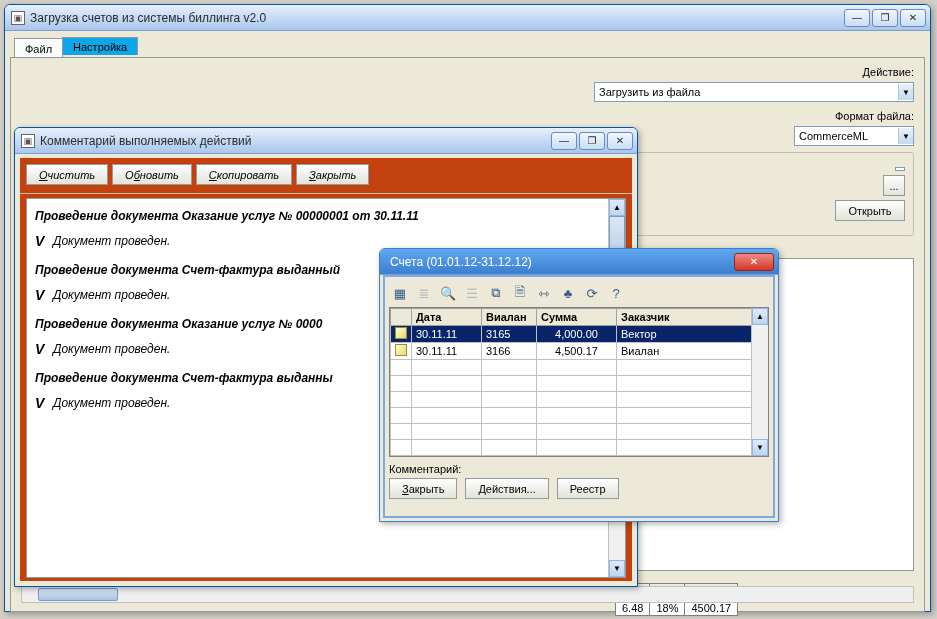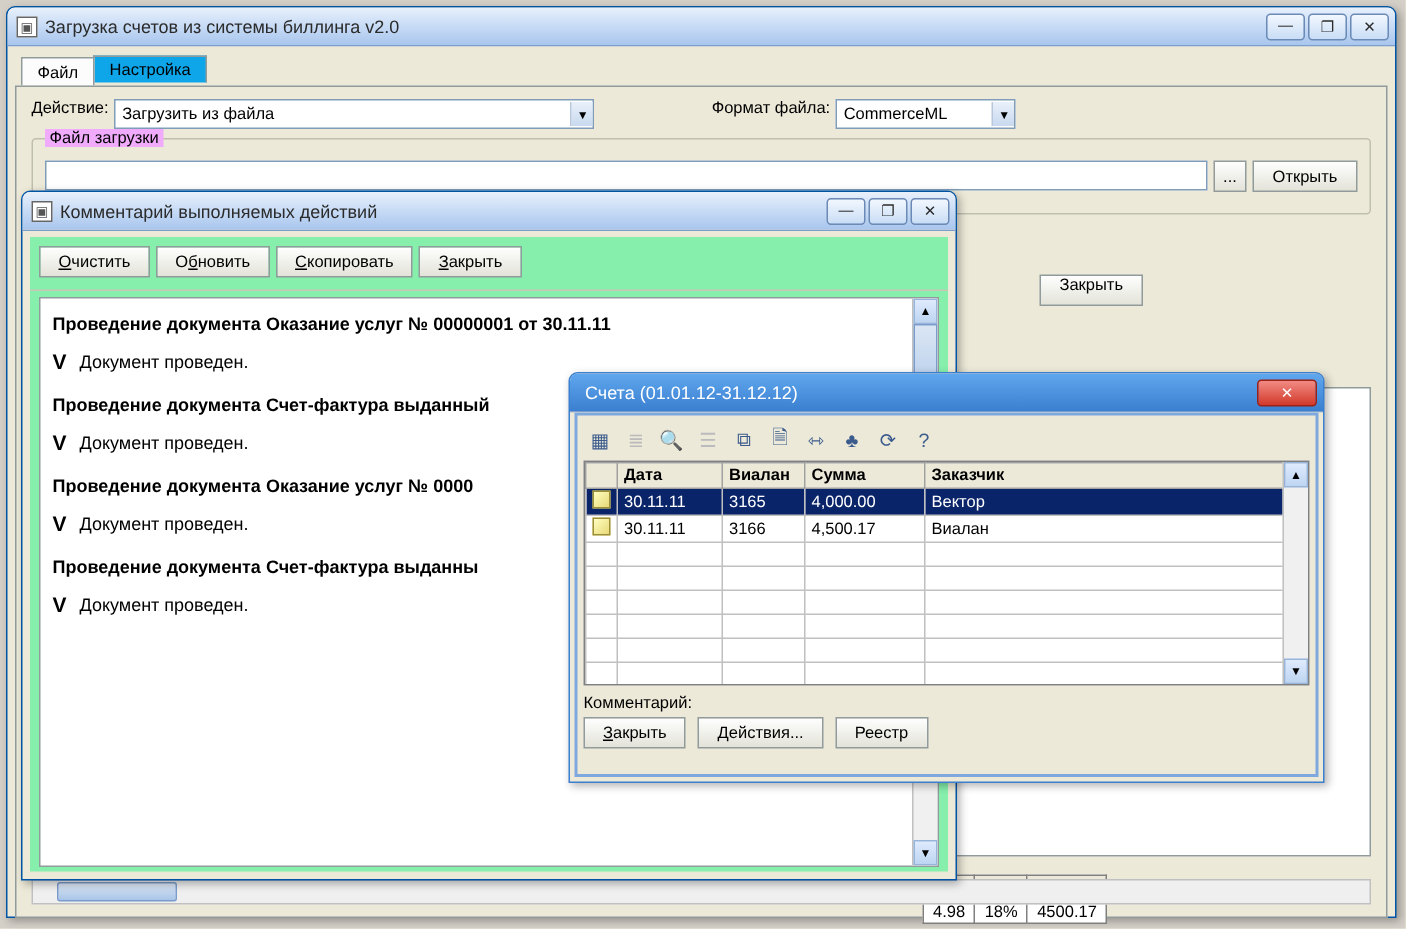--- a/index.html
+++ b/index.html
@@ -96,21 +96,21 @@
     top:1px;
     padding-top:4px;
   }
   .tabpanel {
     border:1px solid #919b9c;
     height:555px;
     padding:8px 10px;
     background:#ece9d8;
     position:relative;
   }
-  .row { display:flex; align-items:flex-start; margin-bottom:6px; gap:4px; }
+  .row { display:flex; align-items:flex-end; margin-bottom:6px; gap:4px;flex-direction:column; }
   .lbl { font-size:11px; }
   .combo, .textfield {
     border:1px solid #7f9db9;
     background:#fff;
     height:20px;
     font-size:11px;
     padding:1px 4px;
     display:flex;
     align-items:center;
     justify-content:space-between;
@@ -166,21 +166,21 @@
     display:flex; align-items:center;
   }
   .bottom-scroll .thumb {
     width:80px;height:13px;background:linear-gradient(180deg,#dbe6f4,#a9c5e8);
     border:1px solid #7a9ccd;
     margin-left:16px;
     border-radius:2px;
   }
   
   #comment-window { left:14px; top:127px; width:624px; height:460px; }
-  #comment-window .client { background:#86efac; }
+  #comment-window .client { background:#c2410c;font-style:italic; }
   .toolbar {
     display:flex; gap:4px; padding:6px 6px 8px 6px;
     border-bottom:1px solid #c9c6b8;
     margin-bottom:4px;
   }
   .comment-body {
     background:#fff;
     border:1px solid #919b9c;
     margin:0 6px 0 6px;
     height:380px;
@@ -206,21 +206,21 @@
     font-weight:bold;
     width:12px;
   }
   .vscroll {
     position:absolute; right:0; top:0; bottom:0; width:17px;
     background:#f0f0f0;border-left:1px solid #c0c0c0;
   }
   .vscroll .arrow {height:17px;background:linear-gradient(180deg,#dfeafd,#bdd5f2);border:1px solid #97b4db;font-size:8px;display:flex;align-items:center;justify-content:center;}
   .vscroll .vthumb {height:60px;background:linear-gradient(180deg,#dbe6f4,#a9c5e8);border:1px solid #7a9ccd;margin:0;}
   
-  #acct-window { left:379px; top:248px; width:504px; height:274px; border-color:#3b7fd0; }
+  #acct-window { left:379px; top:248px; width:400px; height:274px; border-color:#3b7fd0; }
   #acct-window .client {
     top:26px; left:3px; right:3px; bottom:3px;
     border:2px solid #7fa9de;
     background:#ece9d8;
     padding:4px;
   }
   .icon-toolbar {
     display:flex; gap:6px; padding:3px 2px 5px 2px; align-items:center;
   }
   .tb-icon {
@@ -245,21 +245,21 @@
     font-weight:bold;
     padding:2px 4px;
     text-align:left;
     height:16px;
   }
   table.data td {
     border:1px solid #c0c0c0;
     padding:1px 4px;
     height:16px;
   }
-  table.data td.num { text-align:left;margin-left:16px; }
+  table.data td.num { text-align:center;margin-left:16px; }
   .row-icon-cell { width:20px; text-align:center; }
   .row-icon {
     width:12px;height:12px;display:inline-block;
     background:linear-gradient(135deg,#fefec0,#e8d978);
     border:1px solid #9c8f3a;
   }
   tr.sel td { background:#0a246a; color:#fff; }
   tr.sel .row-icon { filter:none; }
   .grid .vscroll { right:0; }
   .grid-empty-rows td { height:16px; }
@@ -330,21 +330,21 @@
 
       <div class="peek-strip">
         <table>
           <tbody>
               <tr>
             <th>ДС</th>
             <th></th>
             <th>НДС</th>
           </tr>
           <tr>
-            <td>4.98</td>
+            <td>6.48</td>
             <td>18%</td>
             <td>4500.17</td>
           </tr>
         </tbody>
           </table>
       </div>
 
       <div class="bottom-scroll">
         <div class="thumb"></div>
       </div>

